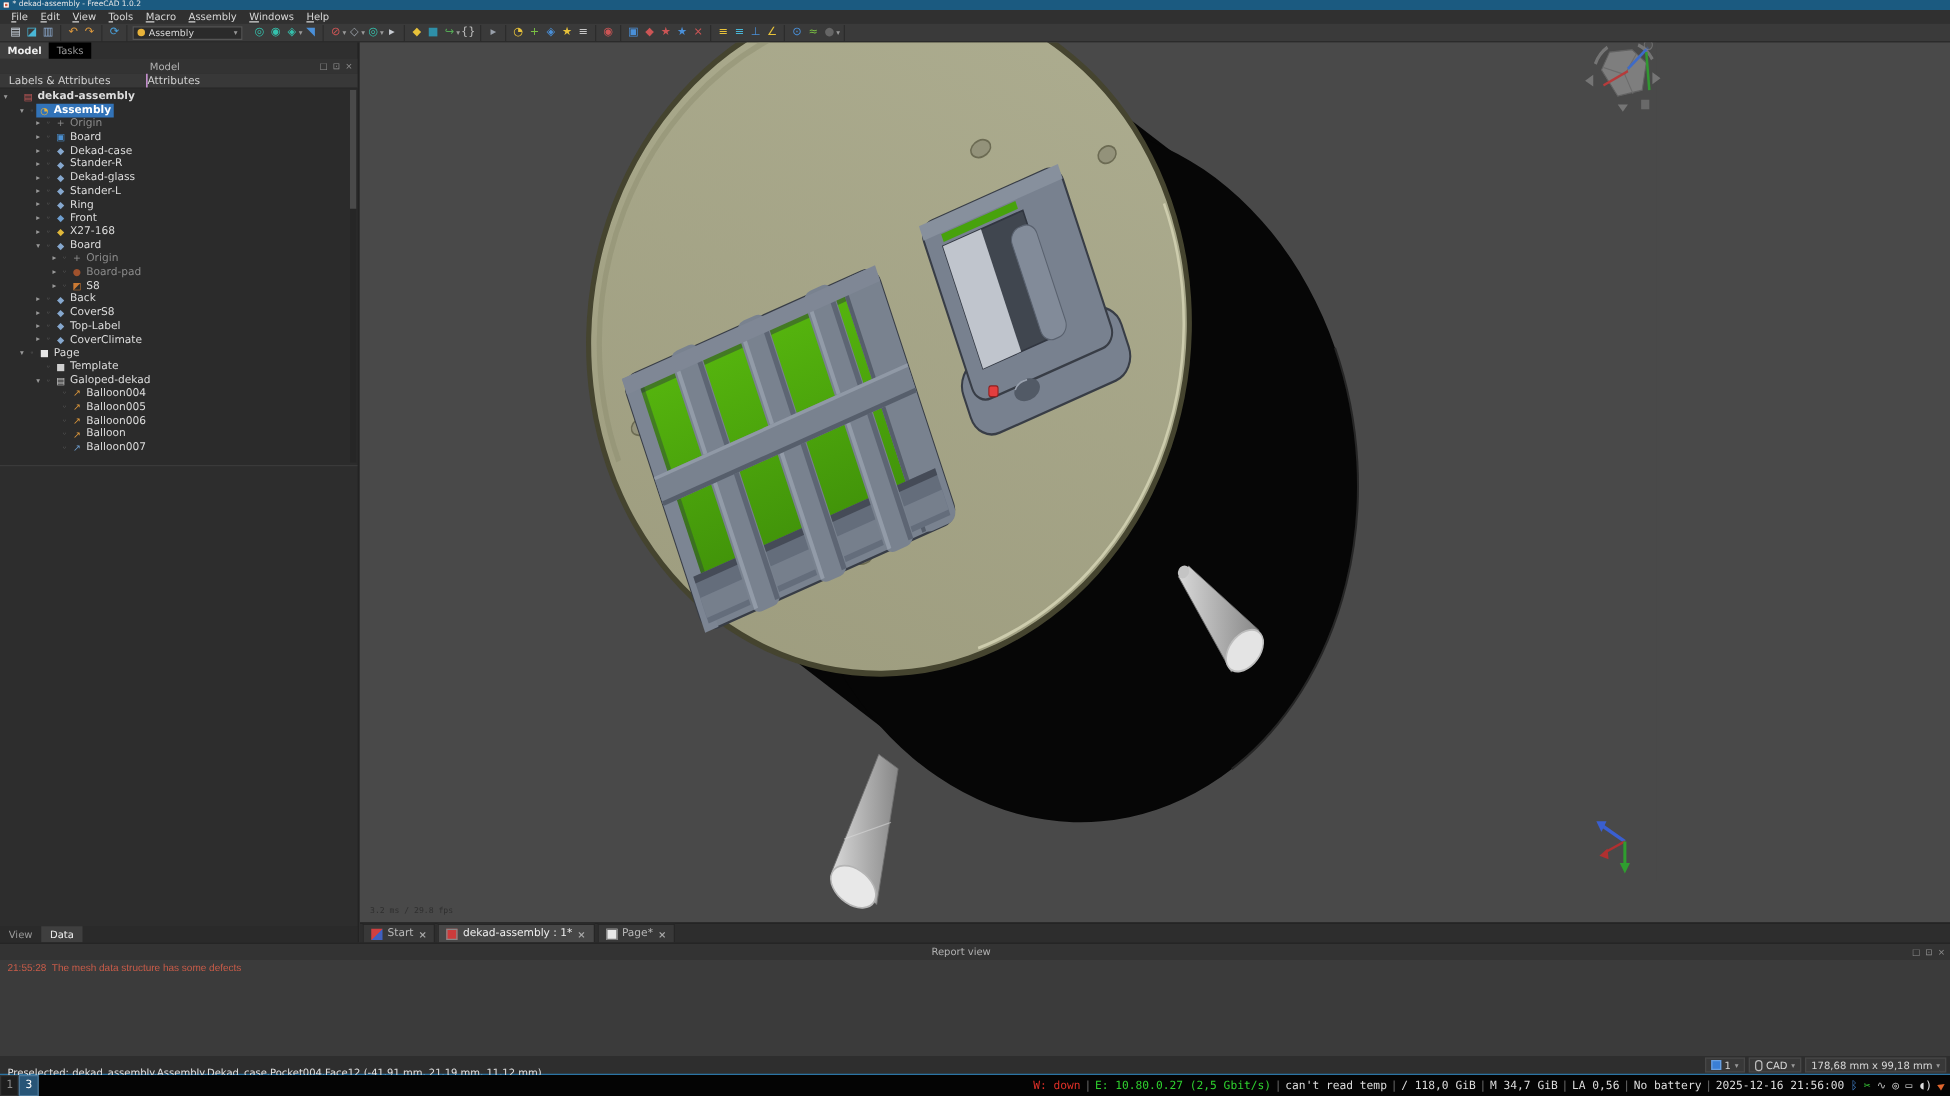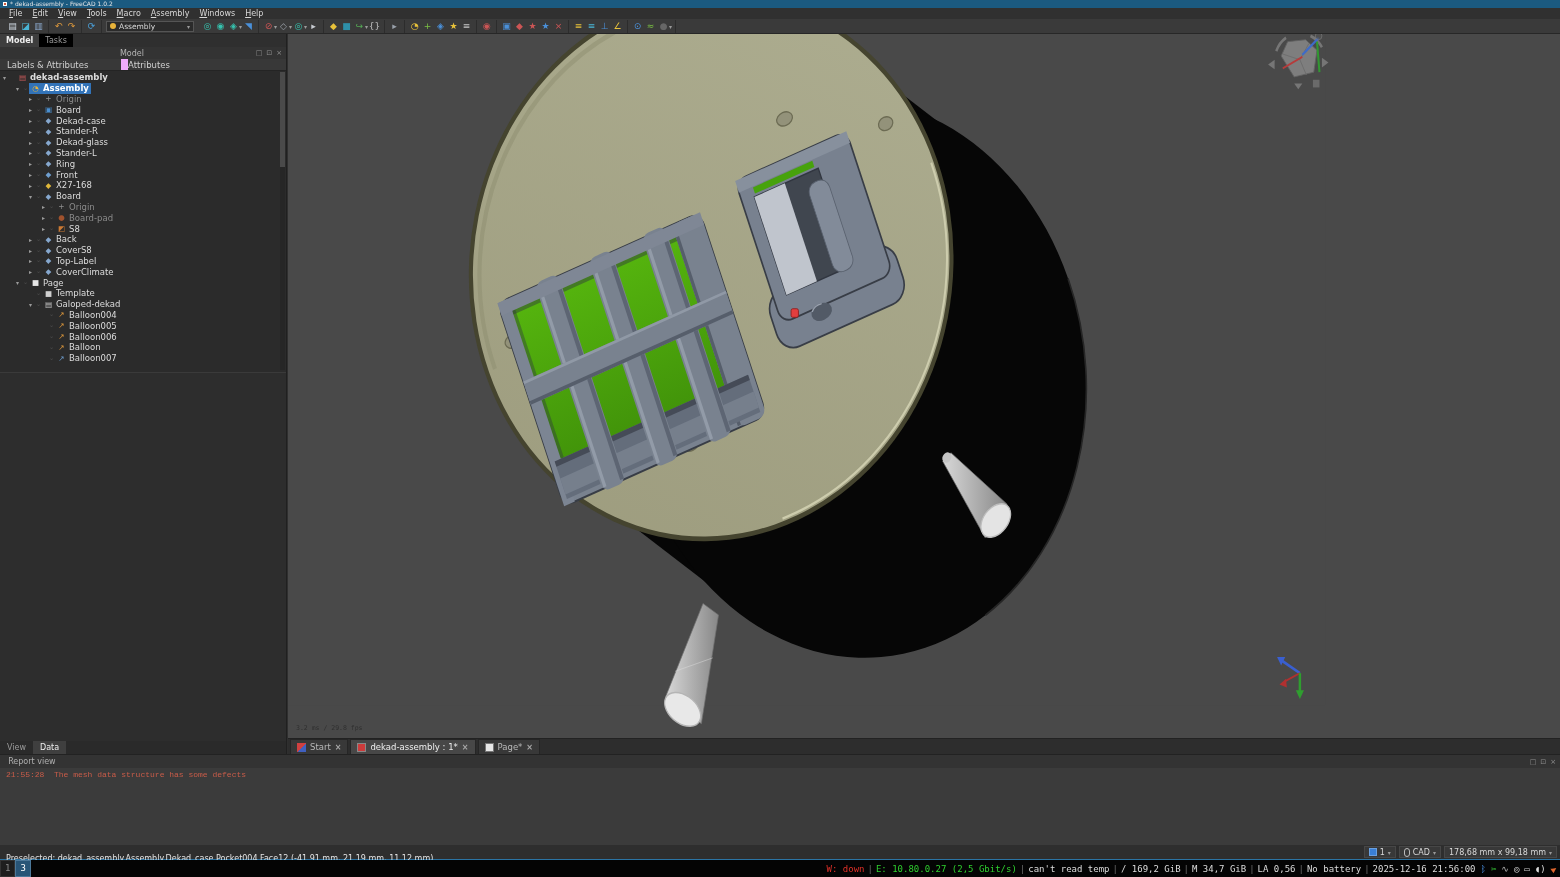--- a/index.html
+++ b/index.html
@@ -28,21 +28,21 @@
 
   
   #left-panel { left:0; top:34px; width:287px; height:720px; background:#2f2f2f; border-right:1px solid #202020; }
   #combo-tabs { height:13px; display:flex; }
   .combo-tab { font-size:8px; padding:0 6px; line-height:13px; color:#9a9a9a; background:#000000; }
   .combo-tab.active { color:#eee; background:#3e3e3e; font-weight:bold; }
   #panel-title-row { height:12px; display:flex; align-items:center; background:#333; }
   #panel-title-row .ttl { flex:1; text-align:center; color:#b5b5b5; font-size:8px; }
   .win-btns { display:flex; gap:4px; padding-right:4px; color:#8f8f8f; font-size:7px; }
   #tree-header { height:12px; display:flex; background:#383838; border-bottom:1px solid #242424; }
-  #tree-header .c1 { width:128px; border-right:7px solid #f0abfc; padding-left:7px; }
+  #tree-header .c1 { width:118px; border-right:1px solid #f0abfc; padding-left:7px; }
   #tree-header div { color:#cfcfcf; font-size:8.5px; line-height:12px; }
   #tree-wrap { position:relative; height:301px; background:#2b2b2b; overflow:hidden; }
   #model-tree { position:absolute; left:0; top:1px; width:280px; }
   .tree-row { display:flex; align-items:center; height:10.8px; white-space:nowrap; }
   .tr-arrow { width:9px; text-align:center; color:#9a9a9a; font-size:6px; flex:none; }
   .tr-vis { width:7px; color:#7a7a7a; font-size:6px; text-align:center; flex:none; }
   .tr-ico { width:9px; font-size:7.5px; line-height:9px; text-align:center; margin-right:3px; flex:none; }
   .tr-label { font-size:8.5px; color:#dcdcdc; }
   .tree-row .sel { display:flex; align-items:center; padding:0 2px; height:10.8px; }
   .tree-row.selected .sel { background:var(--selection_blue); }
@@ -66,23 +66,23 @@
   .doc-tab.active { background:#474747; color:#eee; }
   .doc-tab .close { color:#a8a8a8; font-weight:bold; font-size:8px; }
   .dt-ico { width:9px; height:9px; flex:none; }
   .dt-start { background:linear-gradient(135deg,#d04040 50%,#4060c0 50%); }
   .dt-freecad { background:#cc3b3b; border:1px solid #888; }
   .dt-page { background:#e8e8e8; border:1px solid #777; }
 
   
   #report-header { left:0; top:754px; width:1560px; height:14px; background:#333;
     display:flex; align-items:center; border-top:1px solid #222; }
-  #report-header .ttl { flex:1; text-align:left; color:#b0b0b0; font-size:8px; }
+  #report-header .ttl { flex:1; text-align:center; color:#b0b0b0; font-size:8px; }
   #report-log { left:0; top:768px; width:1560px; height:77px; background:#3b3b3b; padding:2px 0 0 6px; }
-  .log-line { font-family:Liberation Mono, monospace; font-size:8px; line-height:10px; color:var(--log_warning); white-space:pre; }
+  .log-line { font-family:Liberation Sans, sans-serif; font-size:8px; line-height:10px; color:var(--log_warning); white-space:pre; }
 
   
   #statusbar { left:0; top:845px; width:1560px; height:15px; background:#2e2e2e;
     display:flex; align-items:center; border-bottom:1px solid #2b74a4; }
   #status-msg { font-size:8px; color:#e2e2e2; padding-left:6px; flex:1; white-space:nowrap;margin-top:12px; }
   .sb-widget { display:flex; align-items:center; gap:3px; background:#383838; border:1px solid #474747;
     height:12px; padding:0 4px; margin-right:3px; color:#d8d8d8; font-size:8px; }
   .sb-widget .dd { color:#999; font-size:6px; }
   .layer-swatch { width:8px; height:8px; background:#3a7fd5; border:1px solid #6aa0e0; }
   .mouse-ico { width:6px; height:9px; border:1px solid #bbb; border-radius:3px; }
@@ -644,21 +644,21 @@
         <span class="ws">1</span>
         <span class="ws focused">3</span>
       </span>
     <span id="sys-right">
         <span class="seg" style="color: rgb(224, 48, 40);">W: down</span>
         <span class="seg-sep">|</span>
         <span class="seg" style="color: rgb(47, 208, 47);">E: 10.80.0.27 (2,5 Gbit/s)</span>
         <span class="seg-sep">|</span>
         <span class="seg" style="color: rgb(220, 220, 220);">can't read temp</span>
         <span class="seg-sep">|</span>
-        <span class="seg" style="color: rgb(220, 220, 220);">/ 169,2 GiB</span>
+        <span class="seg" style="color: rgb(220, 220, 220);">/ 118,0 GiB</span>
         <span class="seg-sep">|</span>
         <span class="seg" style="color: rgb(220, 220, 220);">M 34,7 GiB</span>
         <span class="seg-sep">|</span>
         <span class="seg" style="color: rgb(220, 220, 220);">LA 0,56</span>
         <span class="seg-sep">|</span>
         <span class="seg" style="color: rgb(220, 220, 220);">No battery</span>
         <span class="seg-sep">|</span>
         <span class="seg" style="color: rgb(220, 220, 220);">2025-12-16 21:56:00</span>
         <span class="tray-ico" style="color: rgb(74, 144, 226);">ᛒ</span>
         <span class="tray-ico" style="color: rgb(58, 210, 58);">✂</span>

